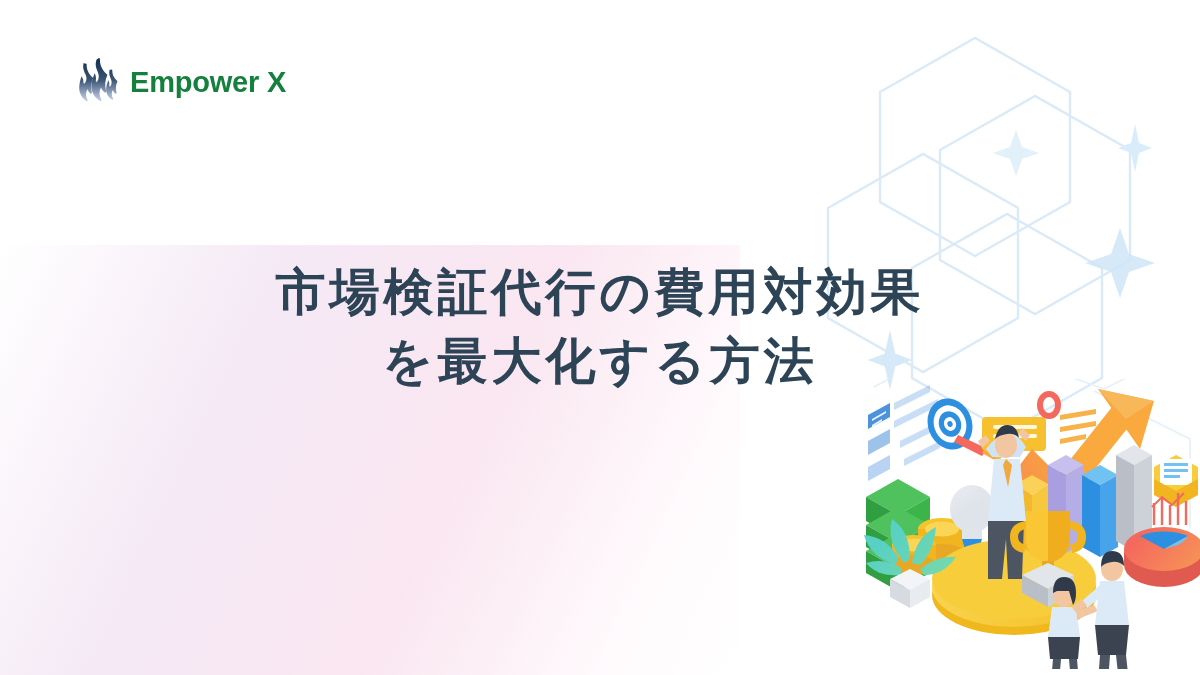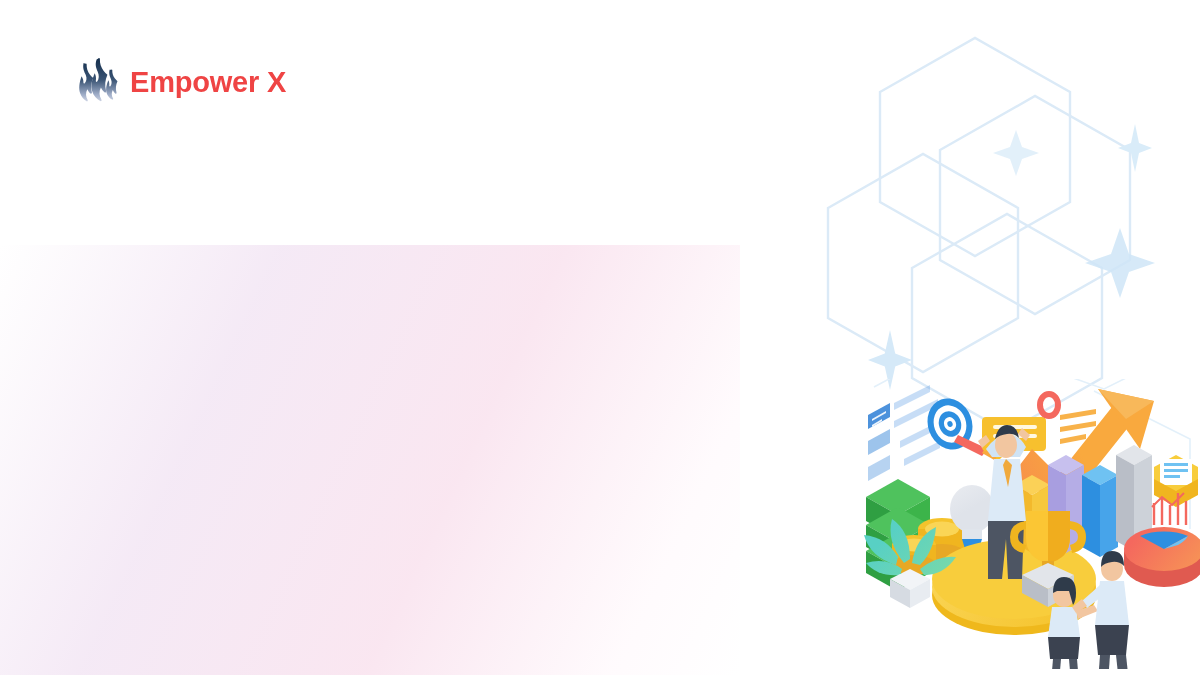--- a/index.html
+++ b/index.html
@@ -104,21 +104,21 @@
   .sparkle svg{display:block;}
 
   
   .logo{
     position:absolute;left:68px;top:56px;
     display:flex;align-items:center;gap:10px;
   }
   .logo-mark{width:52px;height:52px;flex:0 0 auto;}
   .logo-mark svg{display:block;width:100%;height:100%;}
   .logo-text{
-    font-size:29px;font-weight:bold;color:#ef4444;
+    font-size:29px;font-weight:bold;color:#15803d;
     letter-spacing:-.2px;white-space:nowrap;
     font-family:"Liberation Sans","DejaVu Sans",sans-serif;
   }
 
   
   .title-wrap{
     position:absolute;left:0;right:0;top:258px;
     text-align:center;
     pointer-events:none;
   }
@@ -195,20 +195,24 @@
         <g fill="url(#fl)">
           <path d="M18 8 c-1.5 7 1 10 2.5 14 c1.6 4.2 .8 7.5 -1.4 9.6 c-.5 .5 -1.3 .2 -1.3 -.6 c.1 -3.4 -.7 -5.4 -2.2 -7.6 c-2.5 8 -3.6 13.6 -1.6 19.6 c1.4 4.2 4.3 7.4 7.4 9.3 c.9 .5 1.8 -.5 1.3 -1.4 c-2.3 -4 -2.6 -8.4 -.4 -12.6 c1.1 2.2 2.1 3.6 3.6 5 c.8 .7 2 -.1 1.7 -1.1 c-1.6 -6.3 -.9 -11.3 1.5 -16.8 c-2.6 -2 -5.6 -5.6 -6.8 -9.5 c-.6 -2 -.9 -4.3 -.8 -6.4 c.02 -.9 -1 -1.3 -1.5 -.5 Z"></path>
           <path d="M33 4 c-2.2 6.3 -.4 10 1.3 14.2 c1.8 4.4 1.6 8.3 -.6 11.3 c-.6 .8 -1.8 .2 -1.6 -.8 c.6 -3.6 .1 -6.2 -1.3 -8.9 c-3.3 7.9 -4.8 14.3 -3 20.6 c1.5 5.3 5.3 9.4 9.4 11.6 c1 .5 2 -.6 1.4 -1.6 c-2.6 -4.4 -3.1 -9.4 -.6 -14.1 c1.2 2.5 2.4 4.1 4.1 5.6 c.9 .8 2.2 -.1 1.9 -1.2 c-1.9 -7.2 -1.2 -12.9 1.5 -19.1 c-3 -2.3 -6.4 -6.4 -7.8 -10.9 c-.7 -2.3 -1 -4.9 -.9 -7.3 c.03 -1 -1.2 -1.4 -1.8 -.4 Z"></path>
           <path d="M48 16 c-1.2 5.2 .5 7.8 1.6 10.8 c1.2 3.2 .9 6 -.7 8 c-.5 .6 -1.4 .1 -1.3 -.6 c.3 -2.6 -.1 -4.4 -1.1 -6.3 c-2.2 5.6 -3.3 10.1 -2 14.5 c1 3.6 3.6 6.4 6.3 7.9 c.8 .4 1.6 -.4 1.2 -1.2 c-1.8 -3.1 -2.1 -6.6 -.3 -9.9 c.8 1.8 1.7 2.9 2.8 4 c.7 .6 1.7 -.1 1.5 -.9 c-1.3 -5 -.8 -9 1.1 -13.3 c-2.1 -1.6 -4.5 -4.5 -5.4 -7.6 c-.5 -1.6 -.7 -3.5 -.6 -5.2 c.02 -.7 -.9 -1 -1.1 -.2 Z"></path>
         </g>
       </svg>
     </span>
     <span class="logo-text">Empower X</span>
   </div>
 
+  <div class="title-wrap">
+    <span class="title-line">市場検証代行の費用対効果</span>
+    <span class="title-line">を最大化する方法</span>
+  </div>
 
   <div class="illus">
     <svg viewBox="0 0 350 290" fill="none">
       <defs>
         <linearGradient id="arw" x1="20" y1="110" x2="200" y2="20" gradientUnits="userSpaceOnUse">
           <stop offset="0" stop-color="#f4685e"></stop>
             <stop offset="1" stop-color="#f9a93e"></stop>
         </linearGradient>
         <linearGradient id="coin" x1="90" y1="150" x2="230" y2="230" gradientUnits="userSpaceOnUse">
           <stop offset="0" stop-color="#fad556"></stop>

